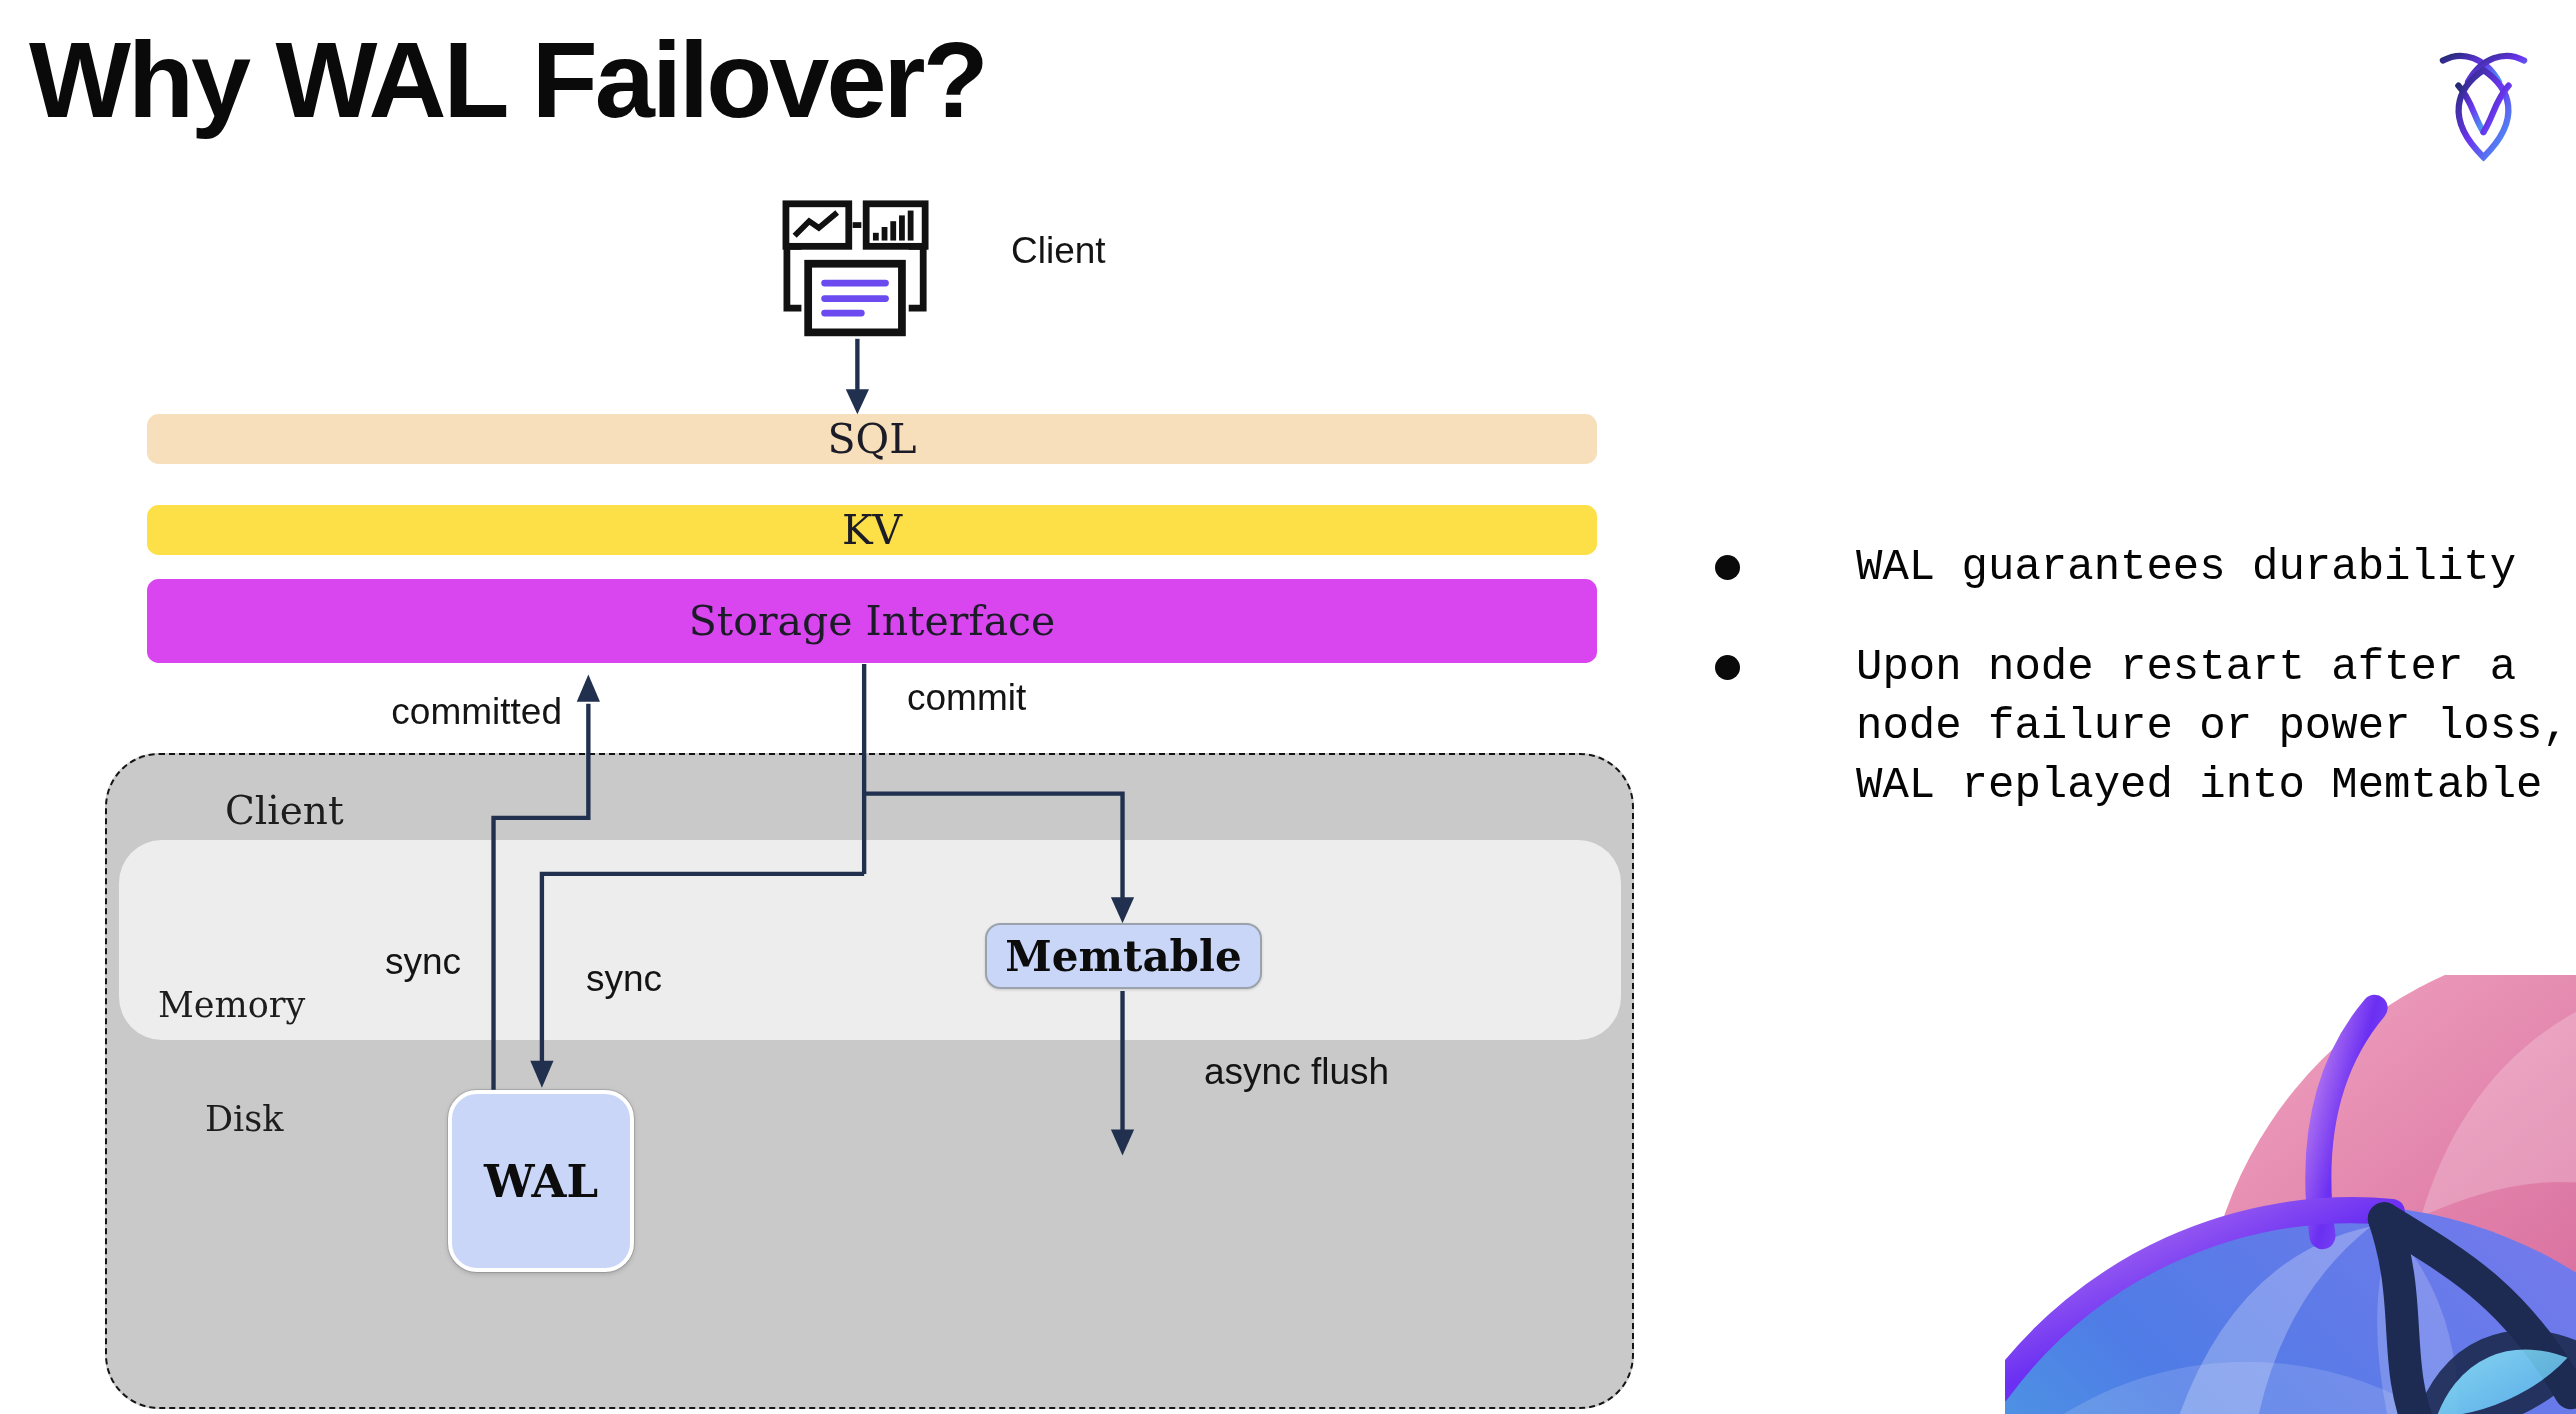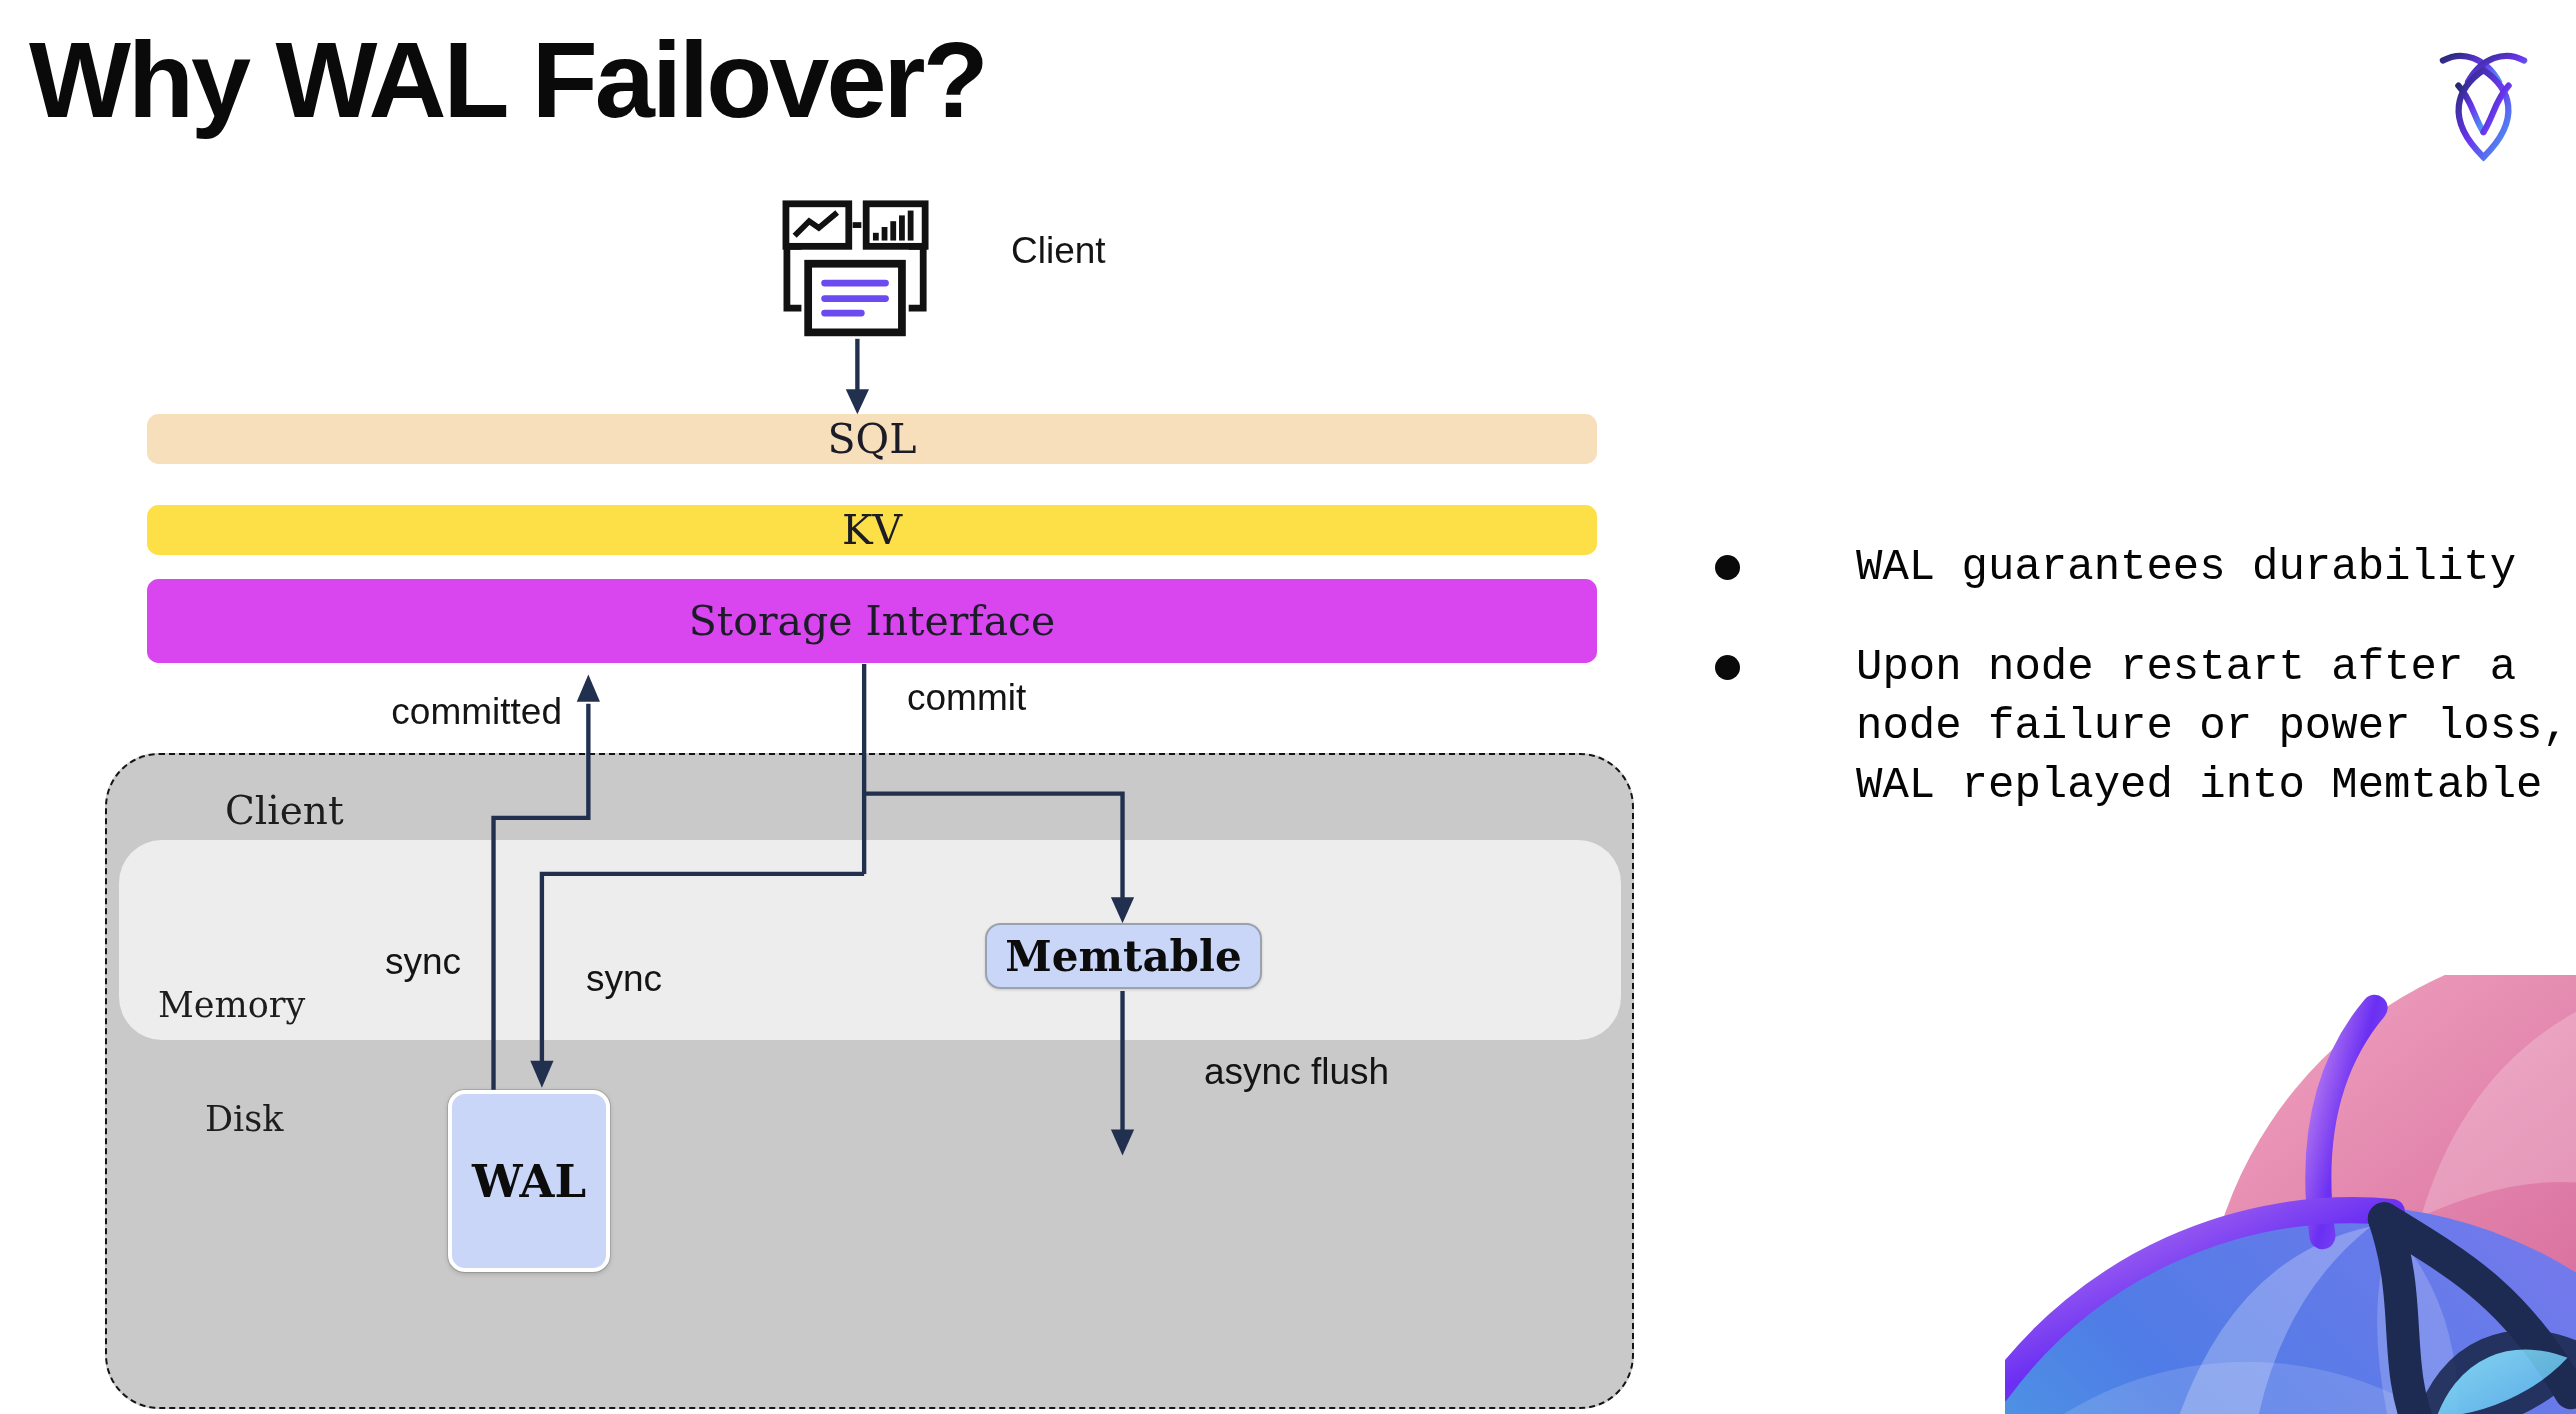--- a/index.html
+++ b/index.html
@@ -44,22 +44,22 @@
   #label-memory{left:158px;top:985px;}
   #label-disk{left:205px;top:1099px;}
 
   
   .node{
     background:#c9d6f8;display:flex;align-items:center;justify-content:center;
     font-family:"DejaVu Serif","Liberation Serif",serif;font-weight:bold;
     color:#0c0c0c;box-sizing:border-box;z-index:4;
   }
   #node-wal{
-    left:448px;top:1090px;width:162px;height:182px;border:4.8px solid #ffffff;
-    border-radius:17px;font-size:45px;
+    left:448px;top:1090px;width:186px;height:182px;border:4.8px solid #ffffff;
+    border-radius:29px;font-size:45px;
     box-shadow:0 0 0 1px rgba(0,0,0,.12),0 1.9px 4.8px rgba(0,0,0,.18);
     text-align:center;
   }
   #node-memtable{
     left:985px;top:923px;width:277px;height:66px;border:2.9px solid #9aa3ad;
     border-radius:15.5px;font-size:42px;
     box-shadow:0 1px 2.9px rgba(0,0,0,.15);
   }
   #node-sstable{
     left:1002px;top:1157px;width:271px;height:180px;border:4.8px solid #ffffff;

